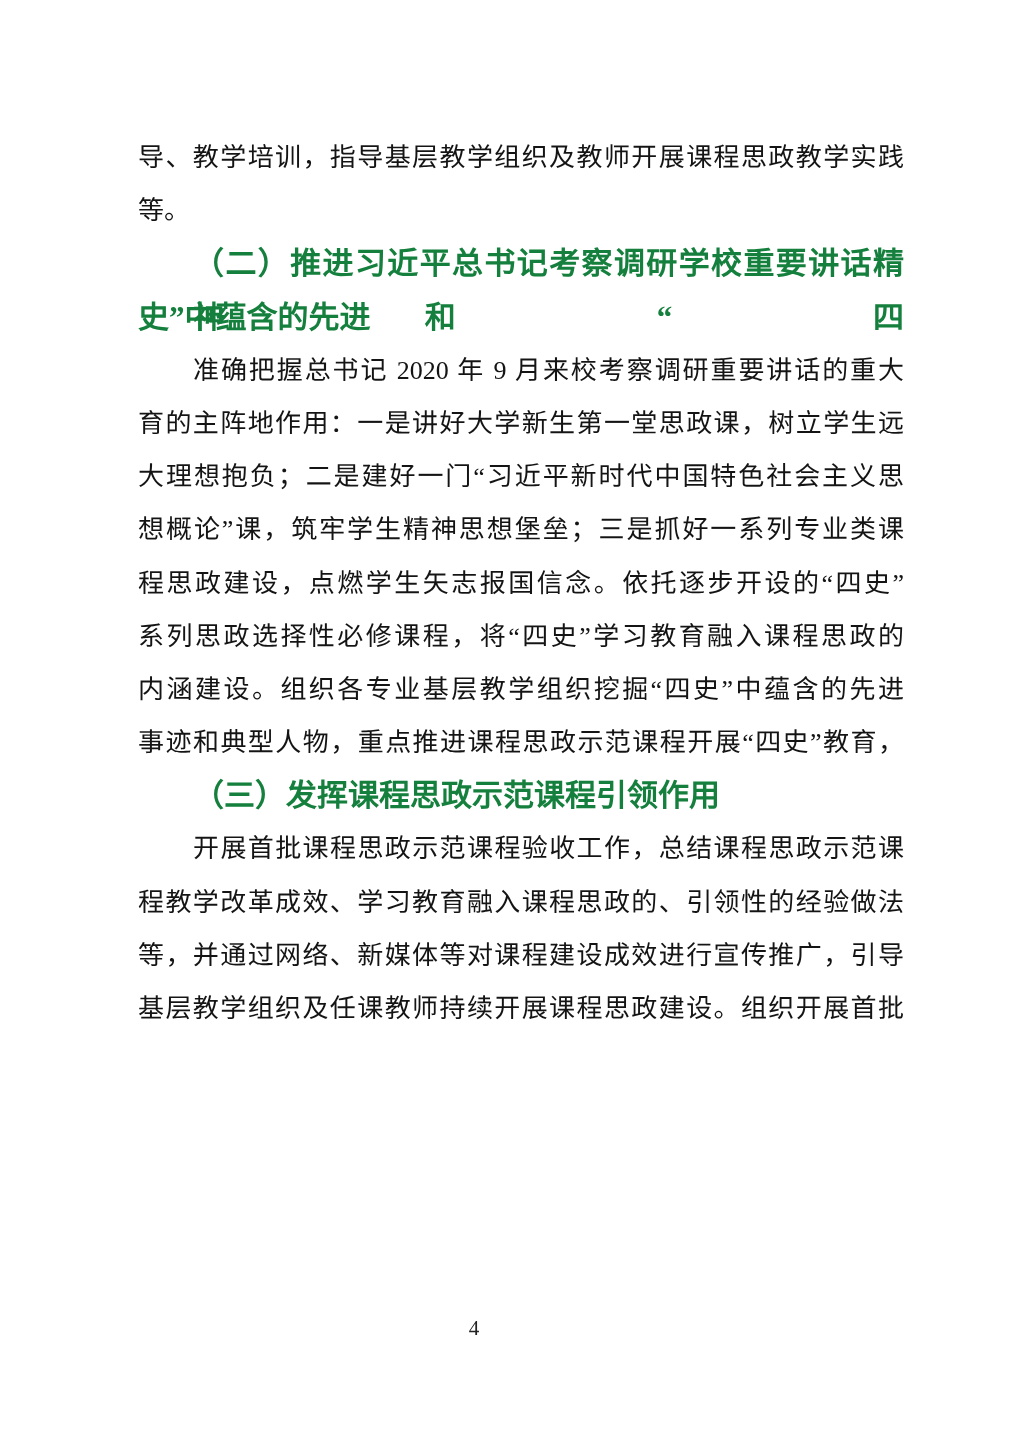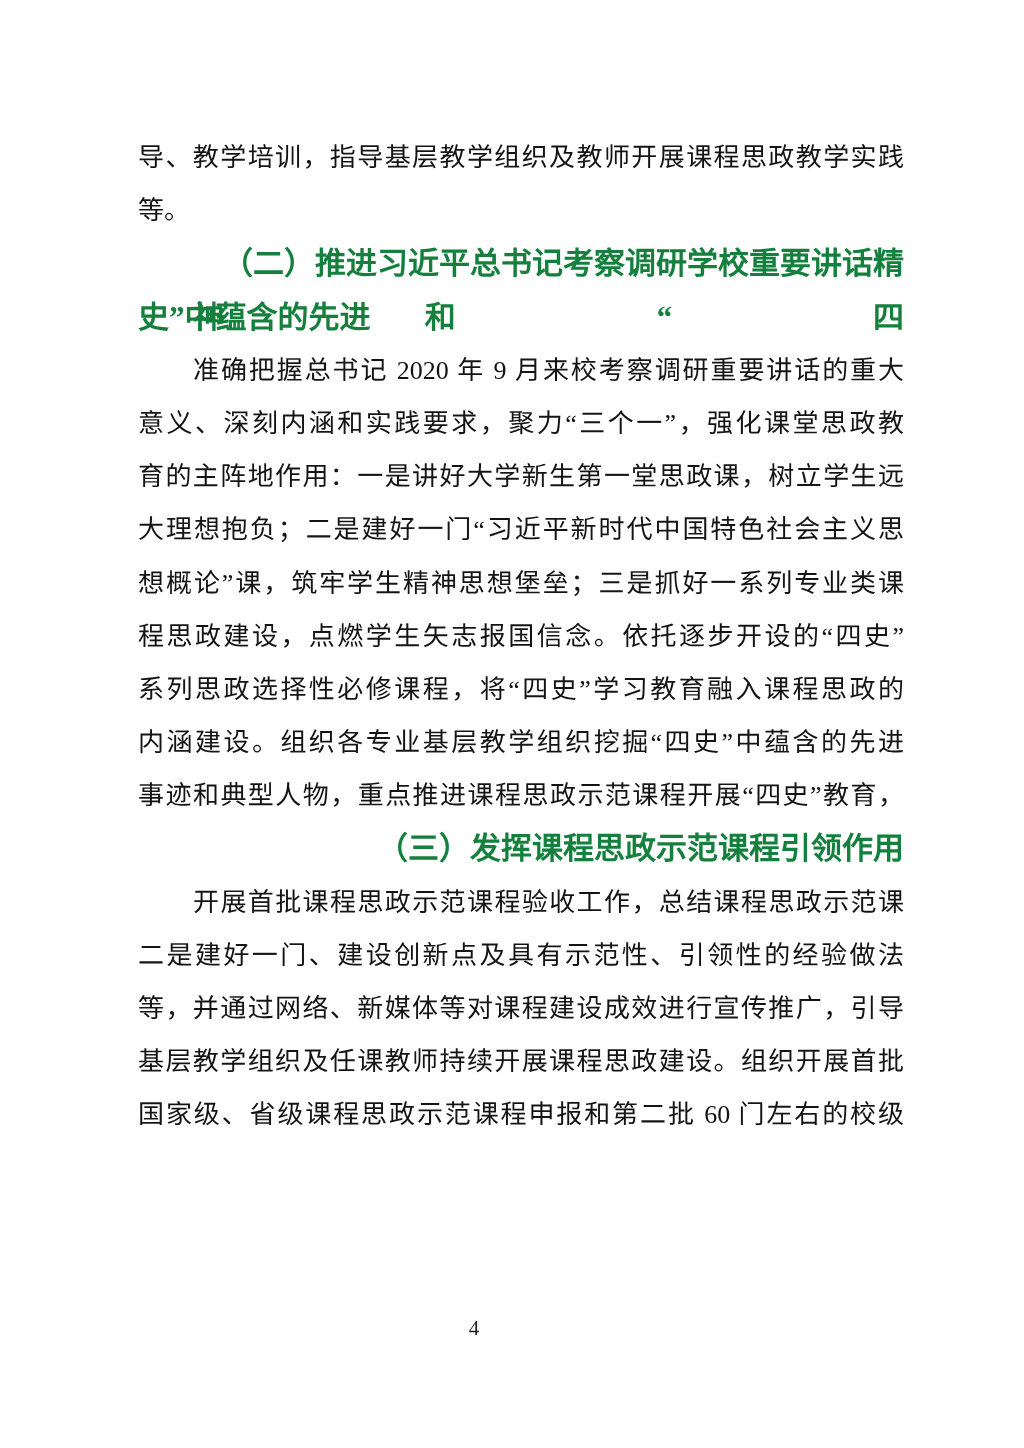--- a/index.html
+++ b/index.html
@@ -34,21 +34,20 @@
     text-align: left;
   }
   
   .j {
     text-align: justify;
     text-align-last: justify;
   }
   
   .ind {
     padding-left: 55px;
-    text-align: right;
   }
   
   .h {
     font-weight: 700;
     font-size: 31px;
     color: #15803d;
   }
   .footer {
     position: absolute;
     top: 1316px;
@@ -64,29 +63,27 @@
 </head>
 <body>
 
 <div class="page">
   <div class="textblock">
     <div class="ln j">导、教学培训，指导基层教学组织及教师开展课程思政教学实践</div>
     <div class="ln">等。</div>
     <div class="ln h ind j">（二）推进习近平总书记考察调研学校重要讲话精神和“四</div>
     <div class="ln h">史”中蕴含的先进</div>
     <div class="ln ind j">准确把握总书记 2020 年 9 月来校考察调研重要讲话的重大</div>
-    <div class="ln j">意义、深刻内涵和实践要求，聚力“三个一”，强化课堂思政教</div>
     <div class="ln j">育的主阵地作用：一是讲好大学新生第一堂思政课，树立学生远</div>
     <div class="ln j">大理想抱负；二是建好一门“习近平新时代中国特色社会主义思</div>
     <div class="ln j">想概论”课，筑牢学生精神思想堡垒；三是抓好一系列专业类课</div>
     <div class="ln j">程思政建设，点燃学生矢志报国信念。依托逐步开设的“四史”</div>
     <div class="ln j">系列思政选择性必修课程，将“四史”学习教育融入课程思政的</div>
     <div class="ln j">内涵建设。组织各专业基层教学组织挖掘“四史”中蕴含的先进</div>
     <div class="ln j">事迹和典型人物，重点推进课程思政示范课程开展“四史”教育，</div>
     <div class="ln h ind">（三）发挥课程思政示范课程引领作用</div>
     <div class="ln ind j">开展首批课程思政示范课程验收工作，总结课程思政示范课</div>
-    <div class="ln j">二是建好一门、建设创新点及具有示范性、引领性的经验做法</div>
+    <div class="ln j">程教学改革成效、学习教育融入课程思政的、引领性的经验做法</div>
     <div class="ln j">等，并通过网络、新媒体等对课程建设成效进行宣传推广，引导</div>
     <div class="ln j">基层教学组织及任课教师持续开展课程思政建设。组织开展首批</div>
-    <div class="ln j">国家级、省级课程思政示范课程申报和第二批 60 门左右的校级</div>
   </div>
   <div class="footer">4</div>
 </div>
 
 </body></html>

